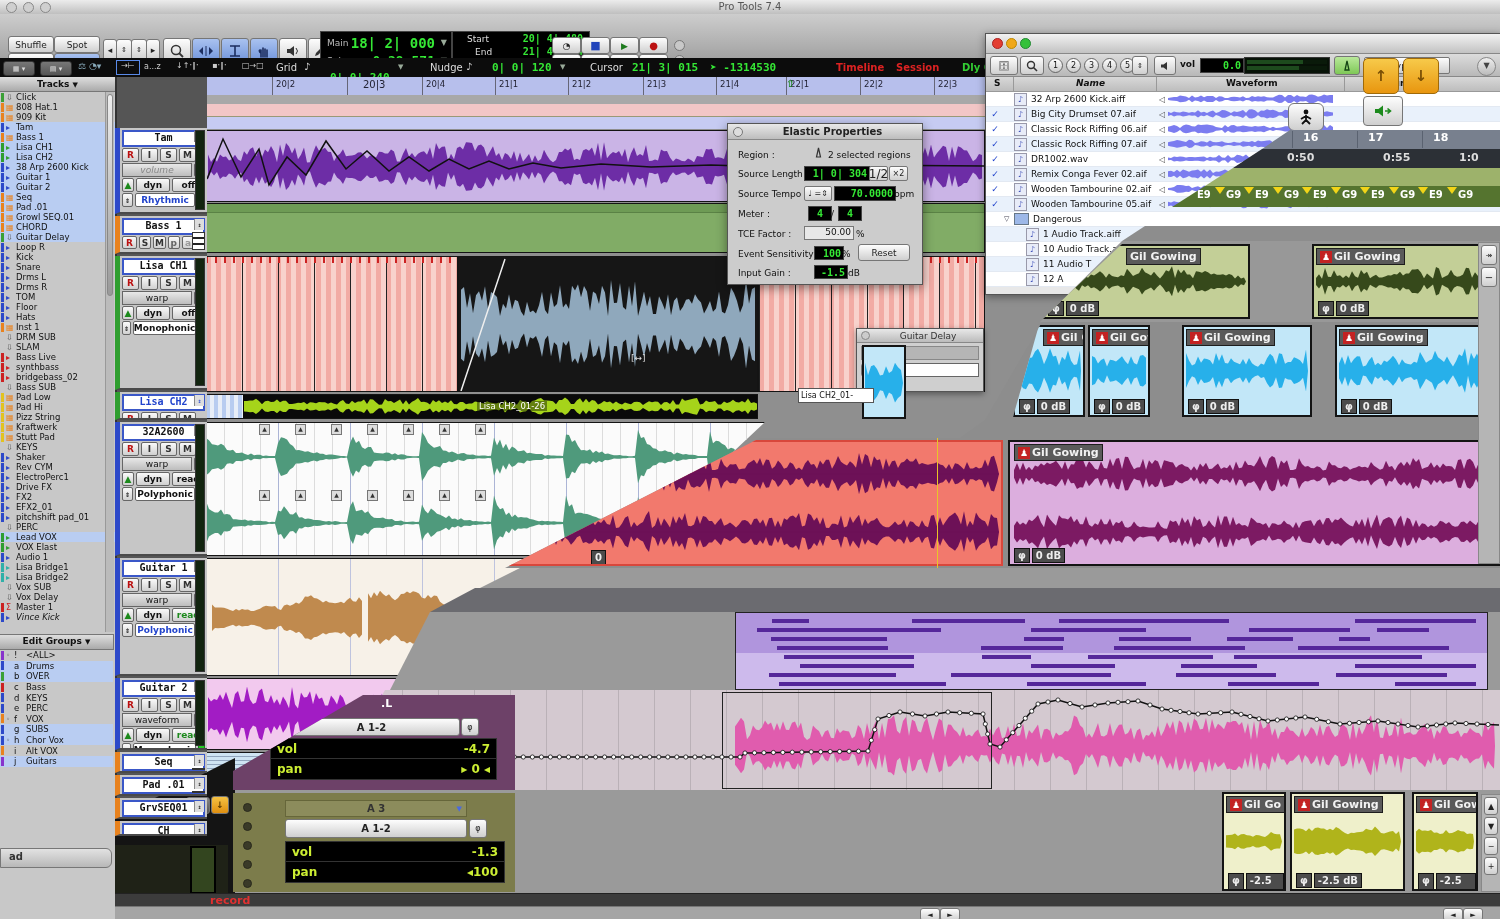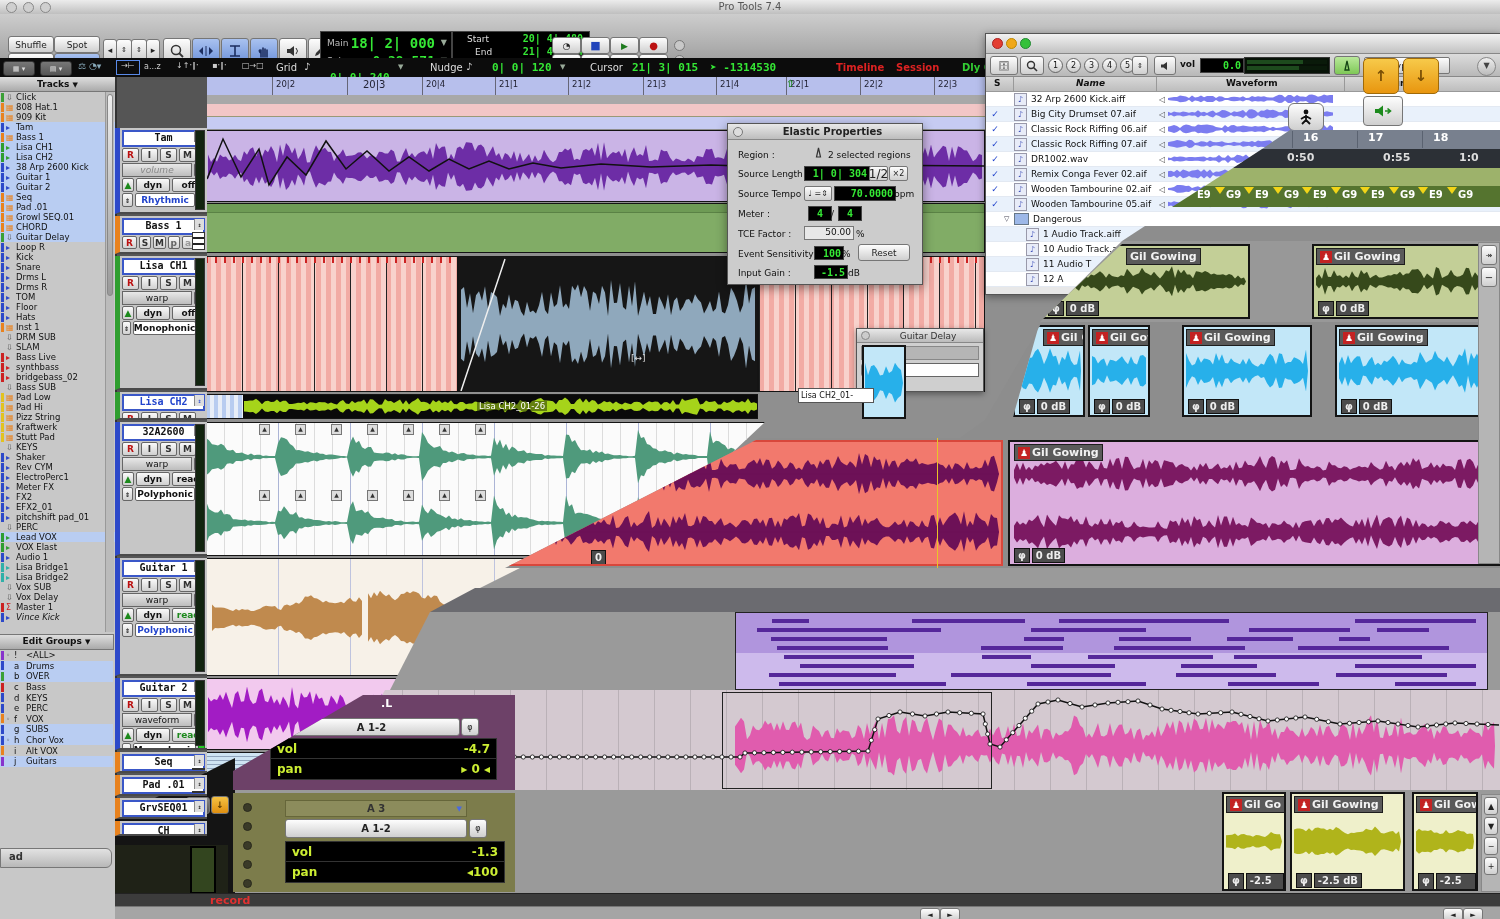--- a/index.html
+++ b/index.html
@@ -517,21 +517,21 @@
           <span>Rev CYM</span>
         </div>
         <div class="sbrow">
           <span class="cbar" style="background: rgb(45, 73, 201);"></span>
           <span style="width: 10px; color: rgb(45, 73, 201); font-size: 8px; flex: 0 0 10px;">▸</span>
           <span>ElectroPerc1</span>
         </div>
         <div class="sbrow">
           <span class="cbar" style="background: rgb(45, 73, 201);"></span>
           <span style="width: 10px; color: rgb(45, 73, 201); font-size: 8px; flex: 0 0 10px;">▸</span>
-          <span>Meter FX</span>
+          <span>Drive FX</span>
         </div>
         <div class="sbrow">
           <span class="cbar" style="background: rgb(45, 73, 201);"></span>
           <span style="width: 10px; color: rgb(45, 73, 201); font-size: 8px; flex: 0 0 10px;">▸</span>
           <span>FX2</span>
         </div>
         <div class="sbrow">
           <span class="cbar" style="background: rgb(45, 73, 201);"></span>
           <span style="width: 10px; color: rgb(45, 73, 201); font-size: 8px; flex: 0 0 10px;">▸</span>
           <span>EFX2_01</span>

